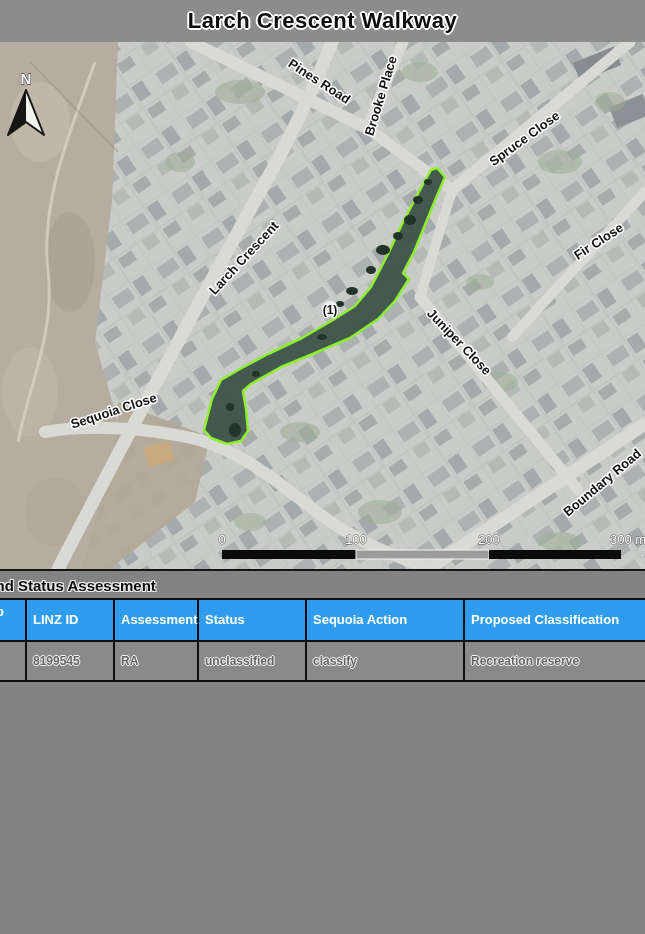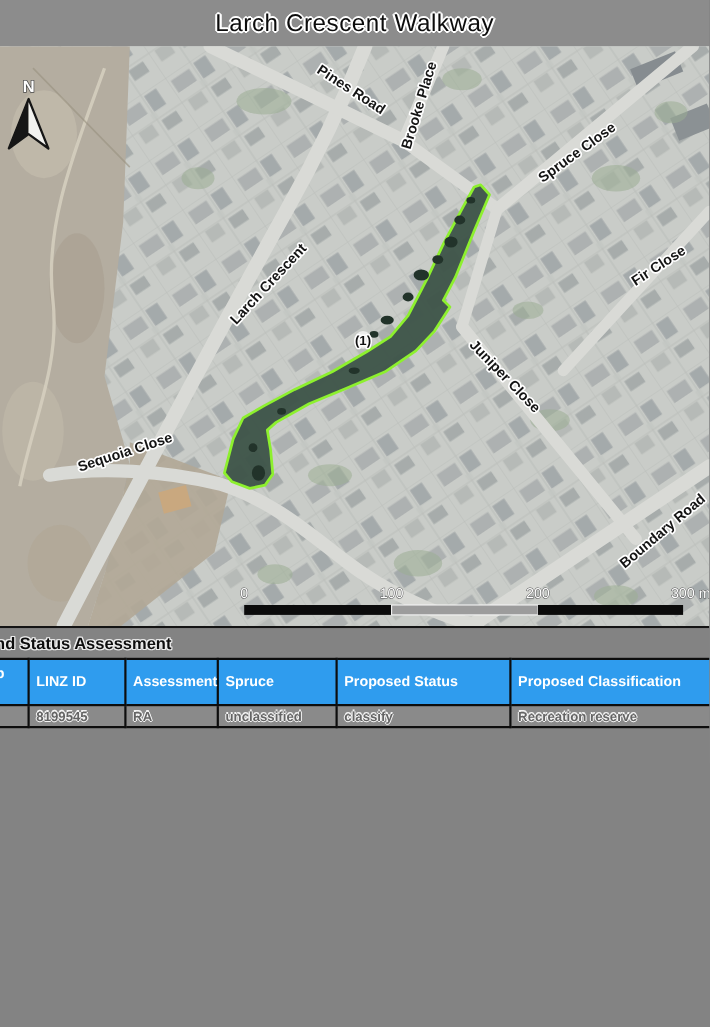--- a/index.html
+++ b/index.html
@@ -5,21 +5,21 @@
   html,body{margin:0;padding:0;background:#6e6e6e;}
   .page{
     position:relative;width:645px;height:934px;overflow:hidden;
     background:#838383;font-family:"Liberation Sans",sans-serif;
   }
   .title-bar{
     position:absolute;top:0;left:0;width:645px;height:42px;
     background:#8c8c8c;display:flex;align-items:center;justify-content:center;
   }
   .title-bar h1{
-    margin:0;font-size:22px;font-weight:normal;color:#0c0c0c;letter-spacing:.5px;
+    margin:0;font-size:22px;font-weight:bold;color:#0c0c0c;letter-spacing:.5px;
     text-shadow:-2px 0 #fff,2px 0 #fff,0 -2px #fff,0 2px #fff,
                 -1px -1px #fff,1px -1px #fff,-1px 1px #fff,1px 1px #fff;
   }
   .map-frame{
     position:absolute;top:42px;left:0;width:645px;height:527px;
     border-bottom:2px solid #141414;background:#c9ccc8;
   }
   .map-frame svg{display:block;}
   .road-label{
     font-family:"Liberation Sans",sans-serif;font-size:13px;font-weight:700;
@@ -47,21 +47,21 @@
     position:absolute;top:598px;left:-30px;width:750px;
     border-collapse:collapse;table-layout:fixed;
   }
   table.status-table th{
     background:#2f9cee;color:#ffffff;font-size:13px;font-weight:bold;
     text-align:left;vertical-align:middle;padding:2px 6px;height:36px;
     border:2px solid #0d0d0d;line-height:1.25;
   }
   table.status-table td{
     background:#8a8a8a;color:#646464;font-size:12px;font-weight:bold;
-    padding:1px 6px;height:16px;border:2px solid #0d0d0d;white-space:nowrap;
+    padding:11px 6px;height:16px;border:2px solid #0d0d0d;white-space:nowrap;
     text-shadow:-1px 0 #f4f4f4,1px 0 #f4f4f4,0 -1px #f4f4f4,0 1px #f4f4f4;
   }
 </style>
 </head>
 <body>
 
 <div class="page">
 
   <div class="title-bar">
     <h1>Larch Crescent Walkway</h1>
@@ -190,22 +190,22 @@
         <col style="width:84px">
       <col style="width:108px">
         <col style="width:158px">
         <col style="width:257px">
     </colgroup>
     <thead>
       <tr>
         <th>Map ID</th>
         <th>LINZ ID</th>
         <th>Assessment</th>
-        <th>Spruce</th>
-        <th>Proposed Status</th>
+        <th>Status</th>
+        <th>Sequoia Action</th>
         <th>Proposed Classification</th>
       </tr>
     </thead>
     <tbody>
       <tr>
         <td></td>
         <td>8199545</td>
         <td>RA</td>
         <td>unclassified</td>
         <td>classify</td>

